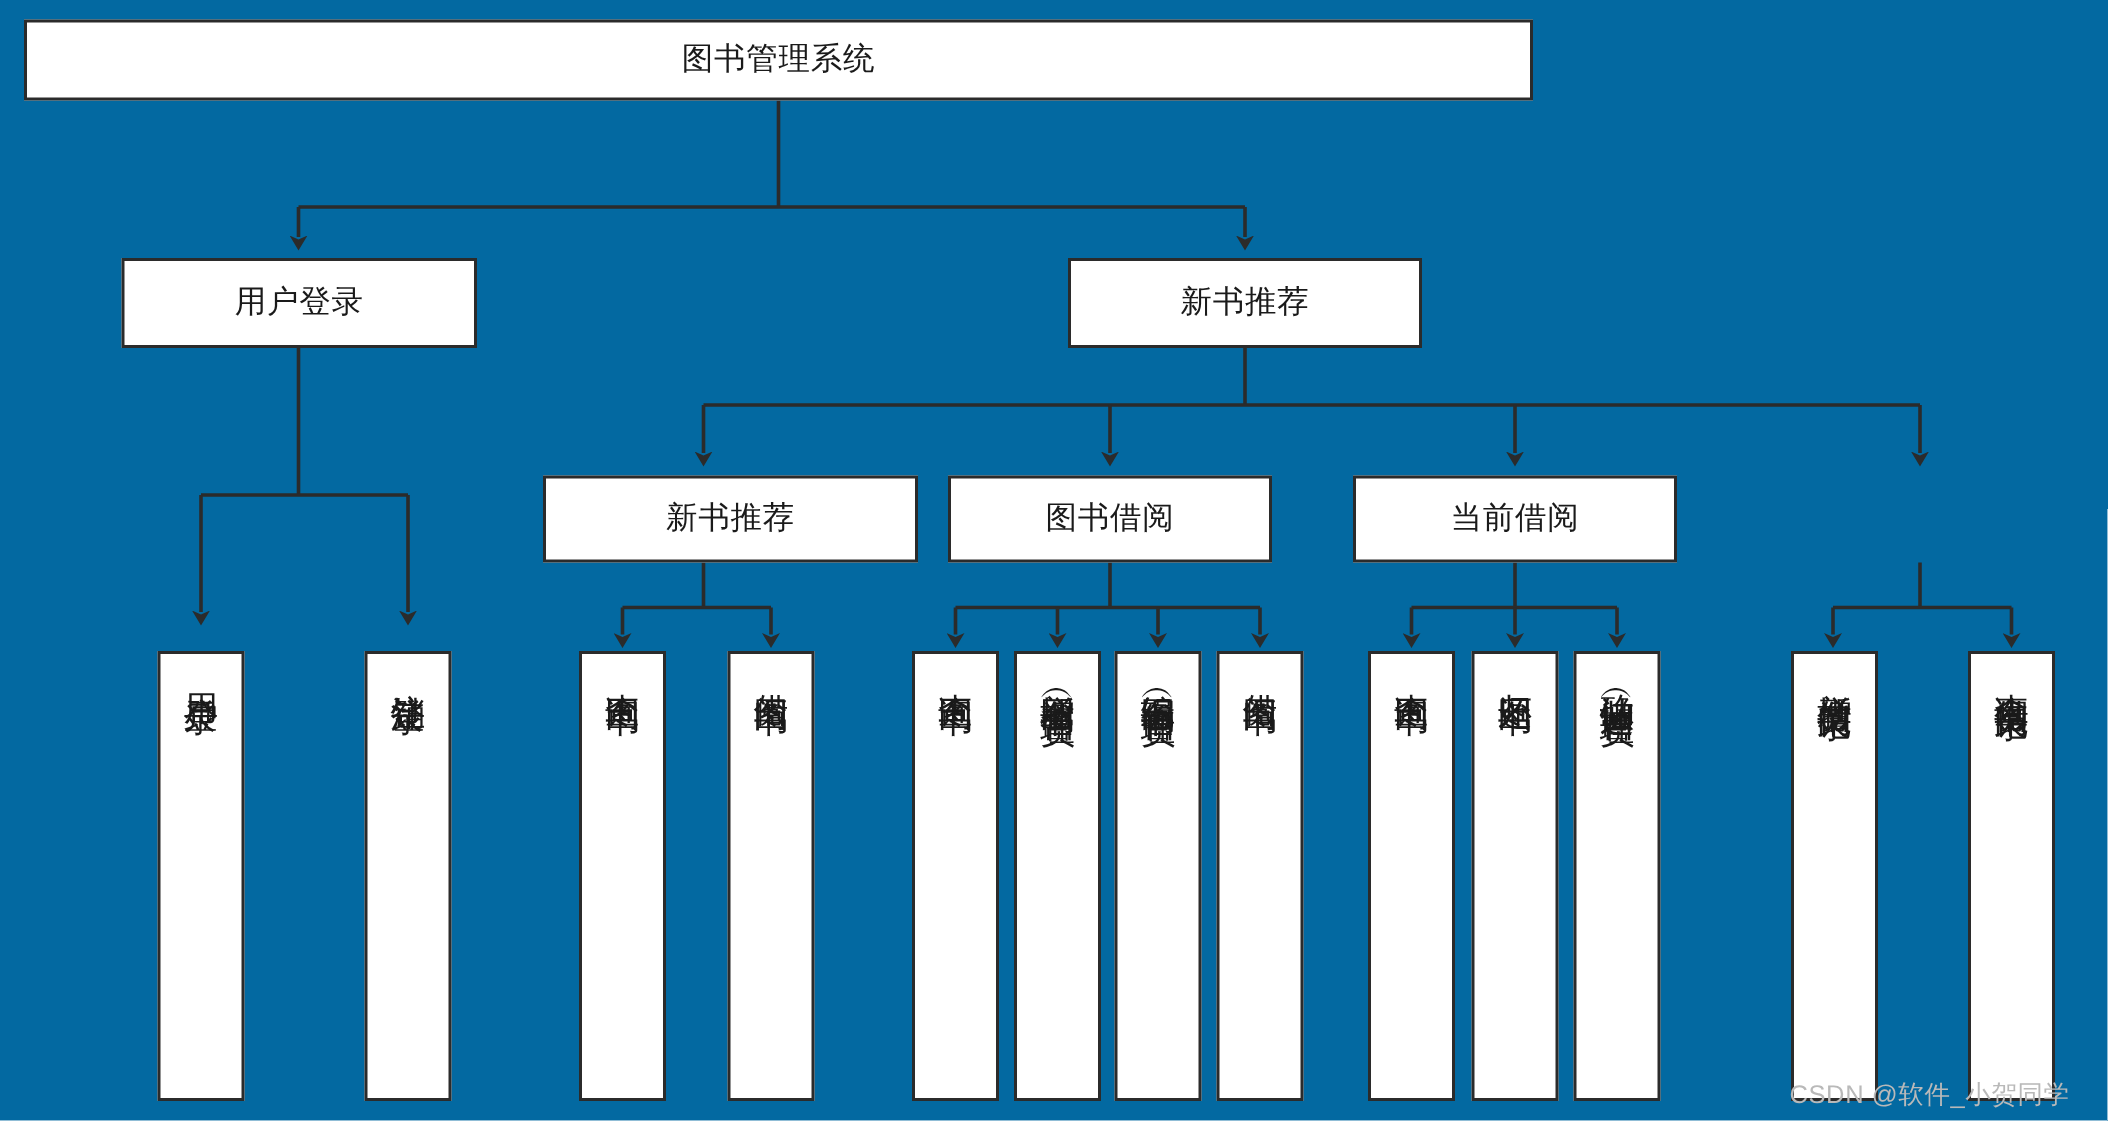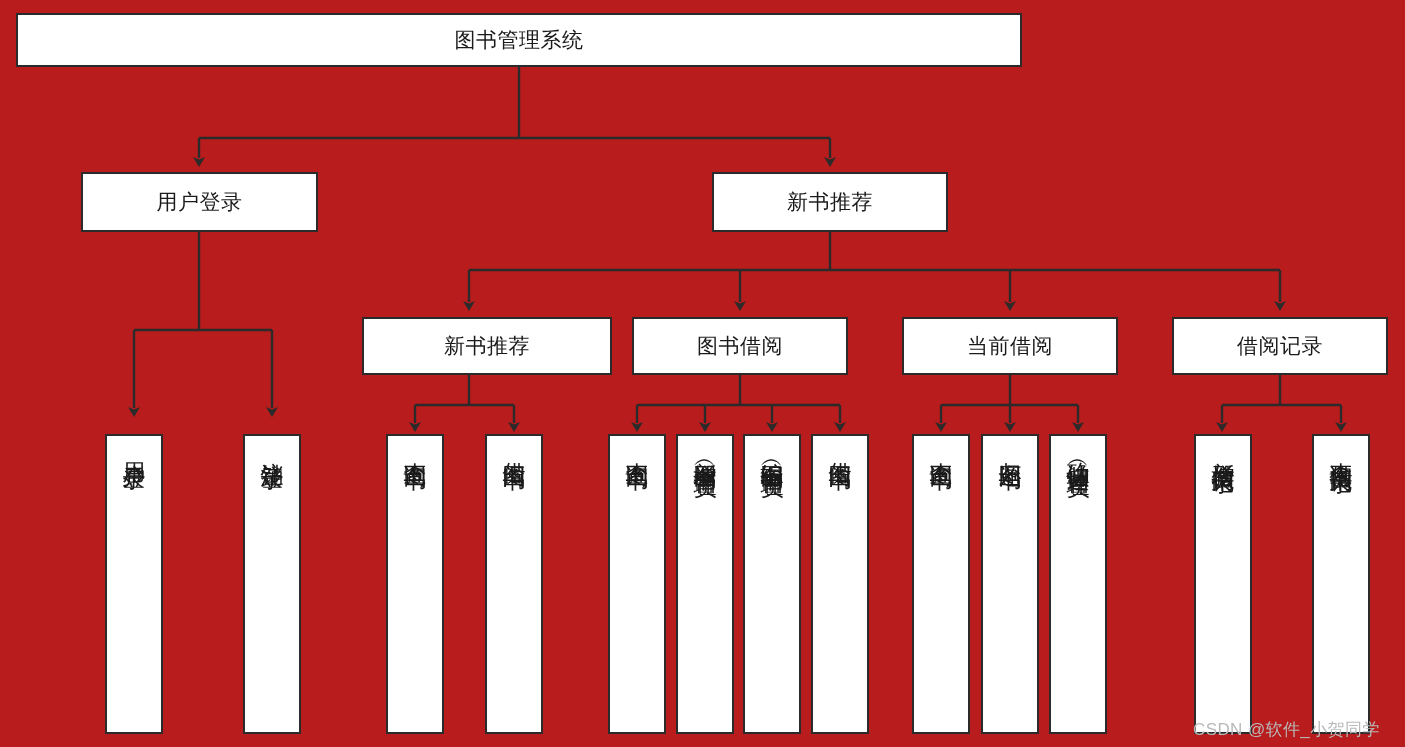--- a/index.html
+++ b/index.html
@@ -7,21 +7,21 @@
     padding: 0;
     background: #ffffff;
   }
   body {
     font-family: "Liberation Sans", "DejaVu Sans", sans-serif;
   }
   #canvas {
     position: relative;
     width: 1405px;
     height: 747px;
-    background: #b91c1c;
+    background: #0369a1;
     overflow: hidden;
   }
   #svg-layer {
     position: absolute;
     left: 0;
     top: 0;
     width: 1405px;
     height: 747px;
   }
   .node {
@@ -132,23 +132,20 @@
 
   <div class="node horiz" style="left:362px; top:317px; width:250px; height:58px;">
     <span class="node-label">新书推荐</span>
   </div>
   <div class="node horiz" style="left:902px; top:317px; width:216px; height:58px;">
     <span class="node-label">当前借阅</span>
   </div>
   <div class="node horiz" style="left:632px; top:317px; width:216px; height:58px;">
     <span class="node-label">图书借阅</span>
   </div>
-  <div class="node horiz" style="left:1172px; top:317px; width:216px; height:58px;">
-    <span class="node-label">借阅记录</span>
-  </div>
 
   <div class="node vert" style="left:105px; top:434px; width:58px; height:300px;">
     <span class="node-label">用户登录</span>
   </div>
   <div class="node vert" style="left:243px; top:434px; width:58px; height:300px;">
     <span class="node-label">注销登录</span>
   </div>
 
   <div class="node vert" style="left:386px; top:434px; width:58px; height:300px;">
     <span class="node-label">查询图书</span>

